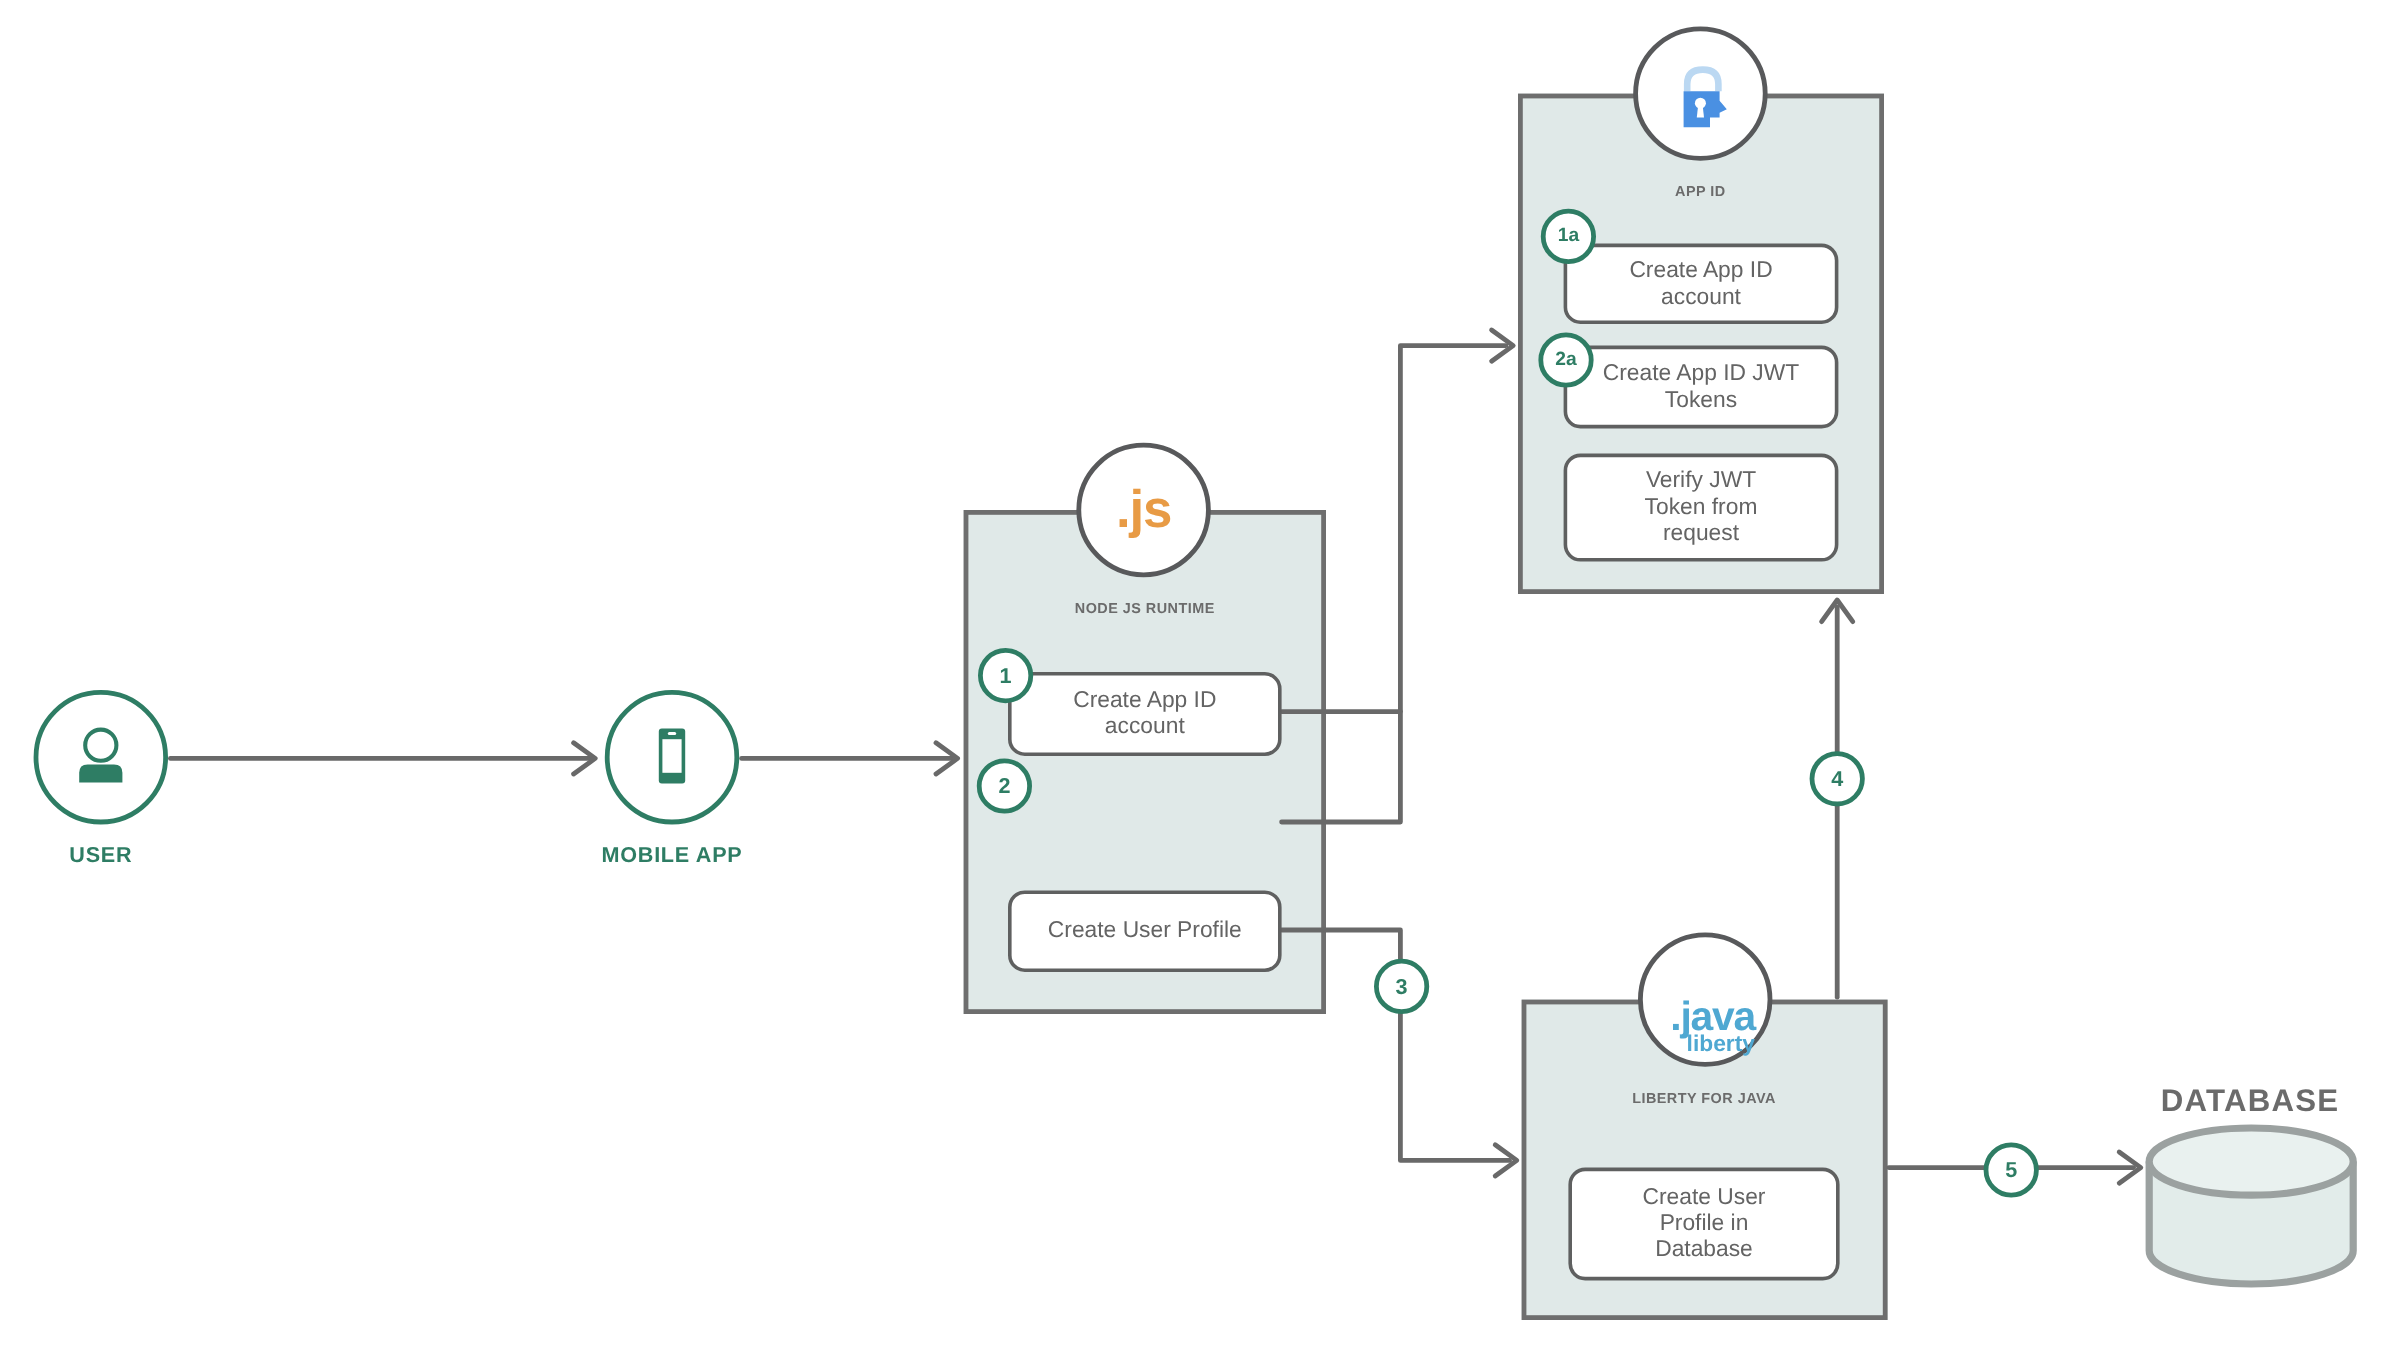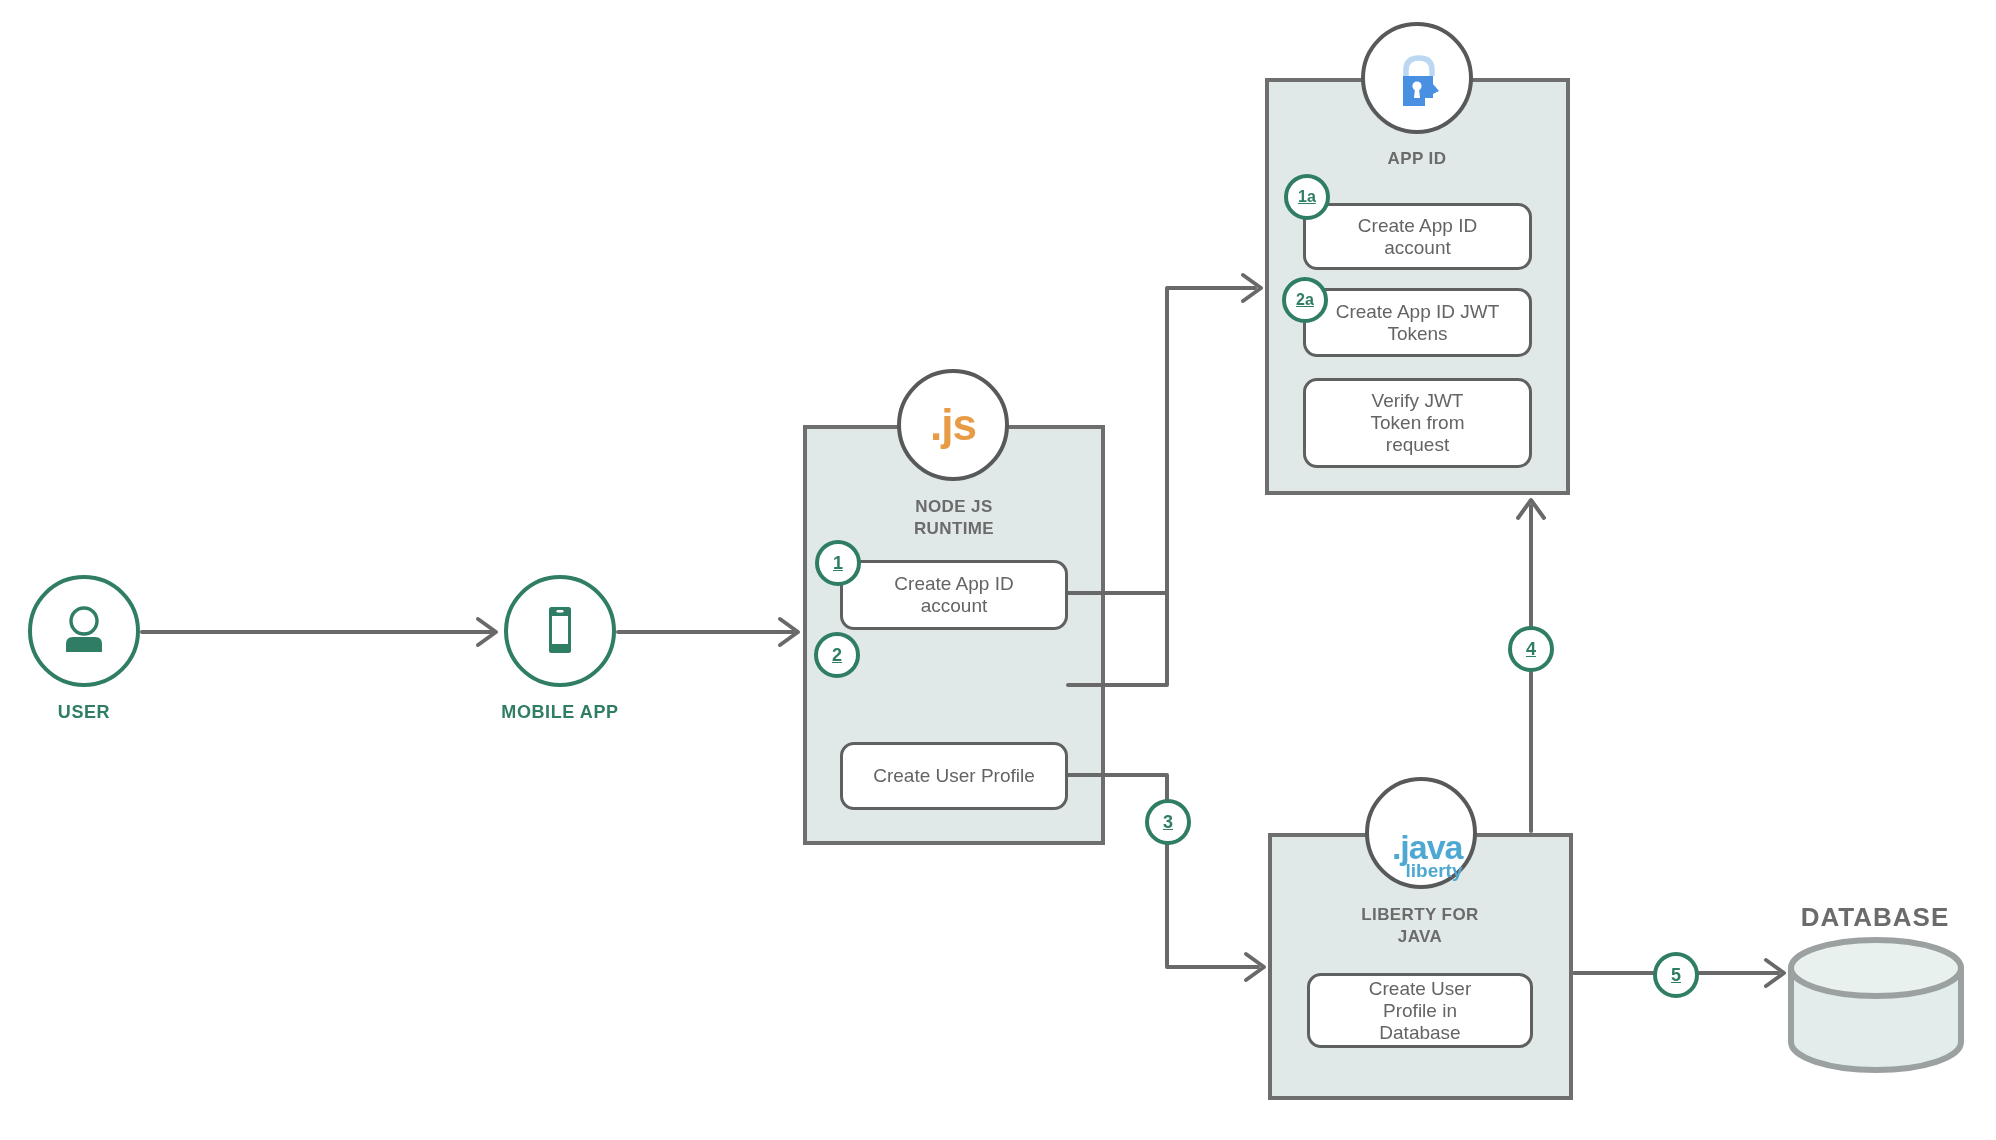--- a/index.html
+++ b/index.html
@@ -31,31 +31,31 @@
   .iconcircle{
     position:absolute;z-index:3;width:112px;height:112px;border-radius:50%;
     background:#ffffff;border:4px solid #58595B;box-sizing:border-box;
     display:flex;align-items:center;justify-content:center;
   }
   .iconcircle.greenb{border-color:var(--green);}
   .numcircle{
     position:absolute;z-index:4;width:46px;height:46px;border-radius:50%;
     background:#ffffff;border:4px solid var(--green);box-sizing:border-box;
     display:flex;align-items:center;justify-content:center;
-    color:var(--green);font-weight:bold;font-size:18px;text-decoration:underline;
+    color:var(--green);font-weight:bold;font-size:18px;
   }
   .numcircle.small{font-size:16px;}
   .stepbox{
     position:absolute;z-index:3;box-sizing:border-box;border:3px solid var(--stepborder);
     border-radius:14px;background:#ffffff;display:flex;align-items:center;justify-content:center;
     text-align:center;color:var(--steptext);font-size:19px;line-height:22px;padding:4px 28px;
   }
   .boxtitle{
     position:absolute;z-index:3;text-align:center;color:var(--titletext);
-    font-weight:bold;font-size:17px;line-height:22px;letter-spacing:0.4px;
+    font-weight:bold;font-size:12px;line-height:22px;letter-spacing:0.4px;
   }
   .nodelabel{
     position:absolute;z-index:3;text-align:center;color:var(--green);
     font-weight:bold;font-size:18px;letter-spacing:0.6px;
   }
   .dblabel{
     position:absolute;z-index:3;text-align:center;color:var(--titletext);
     font-weight:bold;font-size:26px;letter-spacing:1px;
   }
   .jslogo{color:var(--orange);font-weight:bold;font-size:44px;letter-spacing:-1px;}
@@ -155,21 +155,21 @@
   <div class="numcircle small" style="left:1282px;top:277px">2a</div>
 
   <div class="iconcircle" style="left:1365px;top:777px">
     <div class="javalogo">
       <div class="jl-top">.java</div>
       <div class="jl-bottom">liberty</div>
     </div>
   </div>
   <div class="boxtitle" style="left:1355px;top:904px;width:130px">LIBERTY FOR JAVA</div>
 
-  <div class="stepbox" style="left:1307px;top:973px;width:226px;height:75px;padding:0 30px">
+  <div class="stepbox" style="left:1307px;top:973px;width:226px;height:94px;padding:0 30px">
     <span>Create User Profile in Database</span>
   </div>
 
   <div class="numcircle" style="left:1145px;top:799px">3</div>
   <div class="numcircle" style="left:1508px;top:626px">4</div>
   <div class="numcircle" style="left:1653px;top:952px">5</div>
 
   <div class="dblabel" style="left:1725px;top:902px;width:300px">DATABASE</div>
 
 </div>

